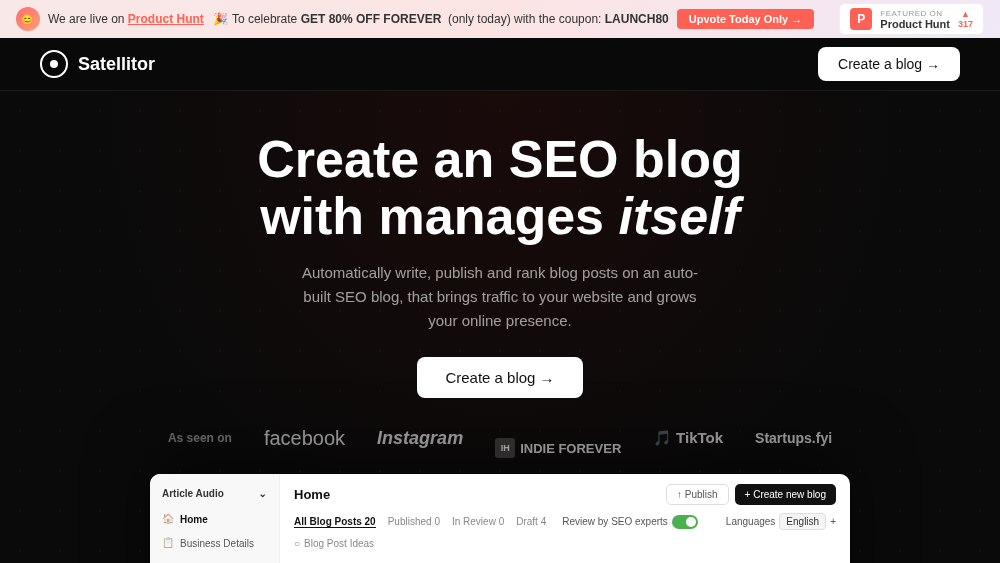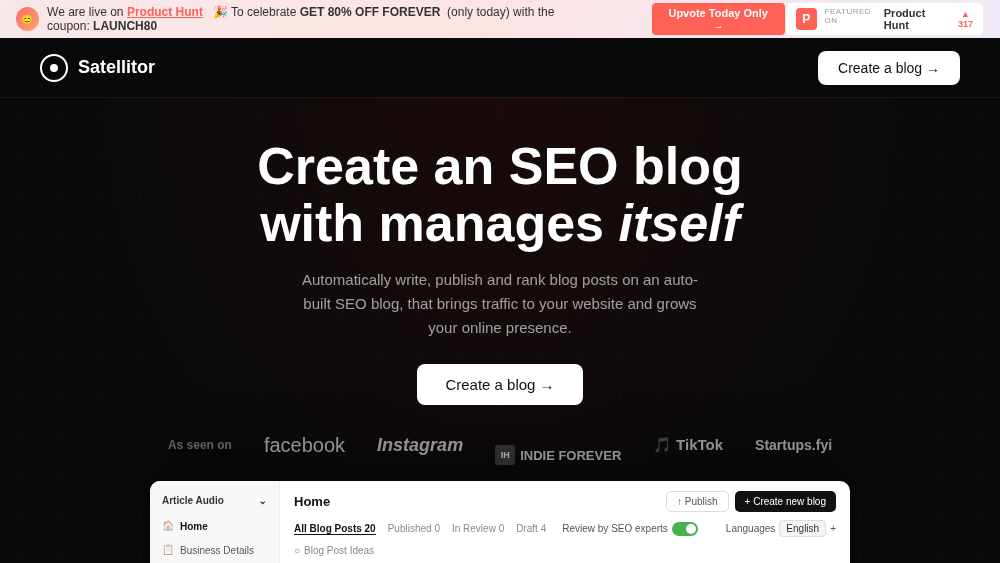--- a/index.html
+++ b/index.html
@@ -83,21 +83,21 @@
       border-radius: 4px;
       display: flex;
       align-items: center;
       justify-content: center;
       color: white;
       font-weight: 700;
       font-size: 12px;
     }
     .ph-text {
       display: flex;
-      flex-direction: row;
+      flex-direction: column;
     }
     .ph-featured {
       font-size: 8px;
       color: #999;
       text-transform: uppercase;
       letter-spacing: 0.5px;
     }
     .ph-name {
       font-size: 11px;
       font-weight: 700;
@@ -108,21 +108,21 @@
       flex-direction: column;
       align-items: center;
       font-size: 9px;
       color: #ff6154;
       font-weight: 700;
     }
 
     
     .navbar {
       background: rgba(10,10,10,0.95);
-      height: 60px;
+      height: 53px;
       display: flex;
       align-items: center;
       justify-content: space-between;
       padding: 0 40px;
       border-bottom: 1px solid rgba(255,255,255,0.08);
     }
     .logo {
       display: flex;
       align-items: center;
       gap: 10px;

